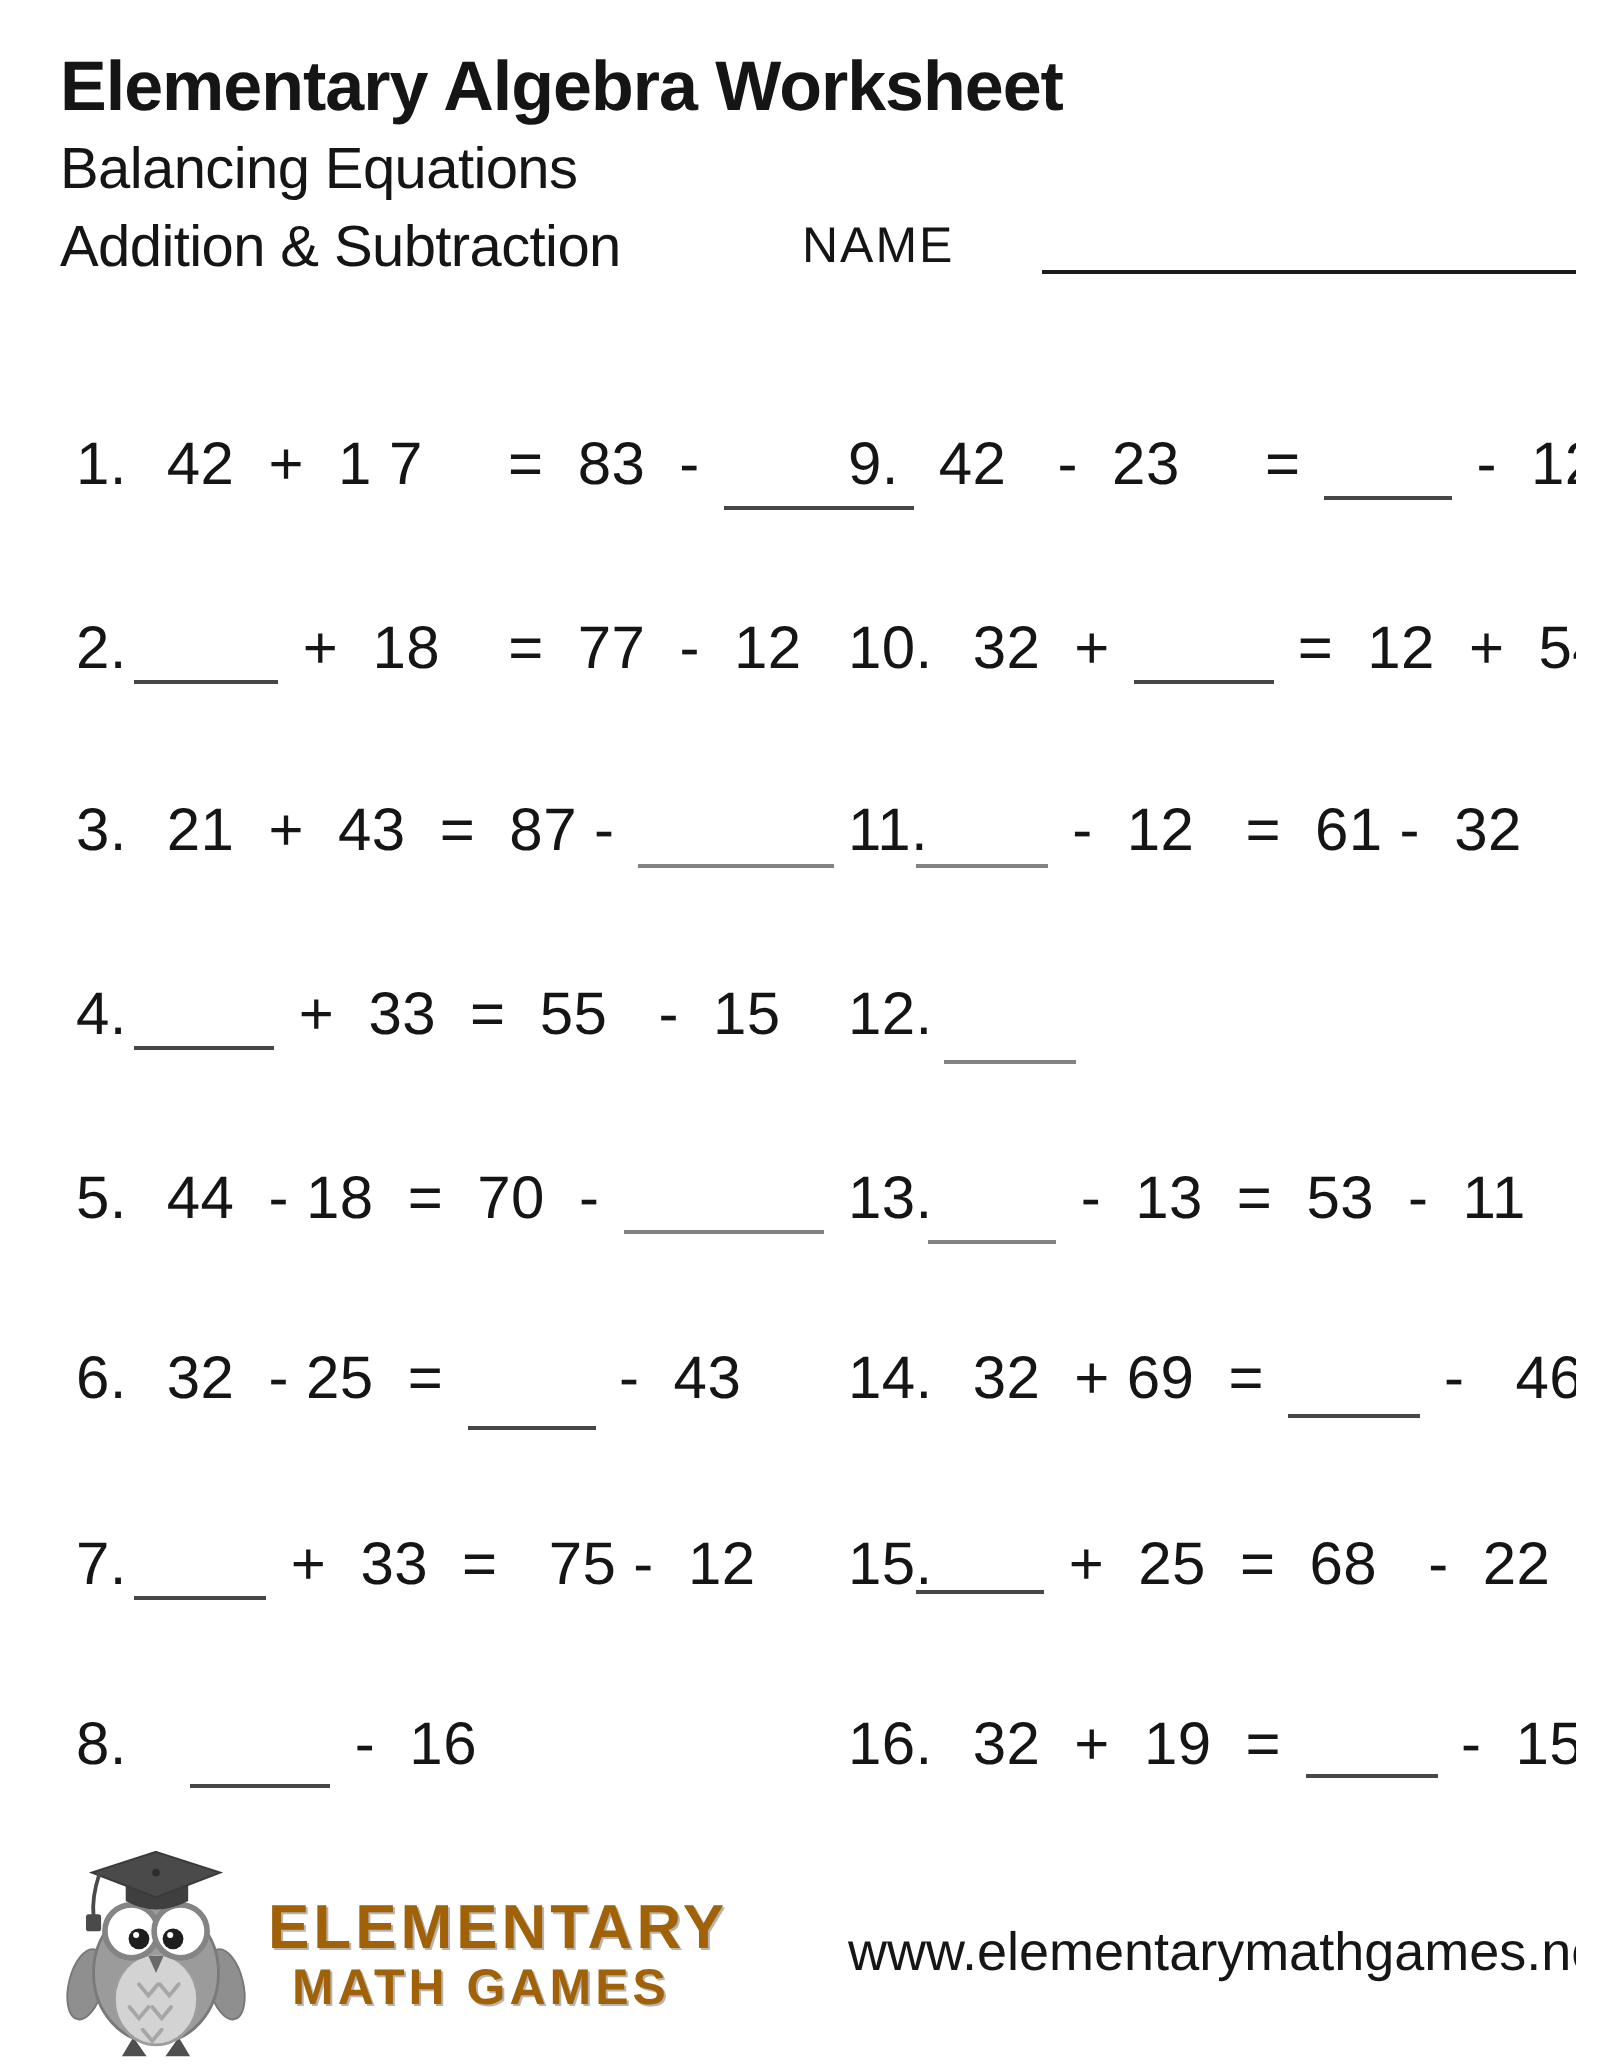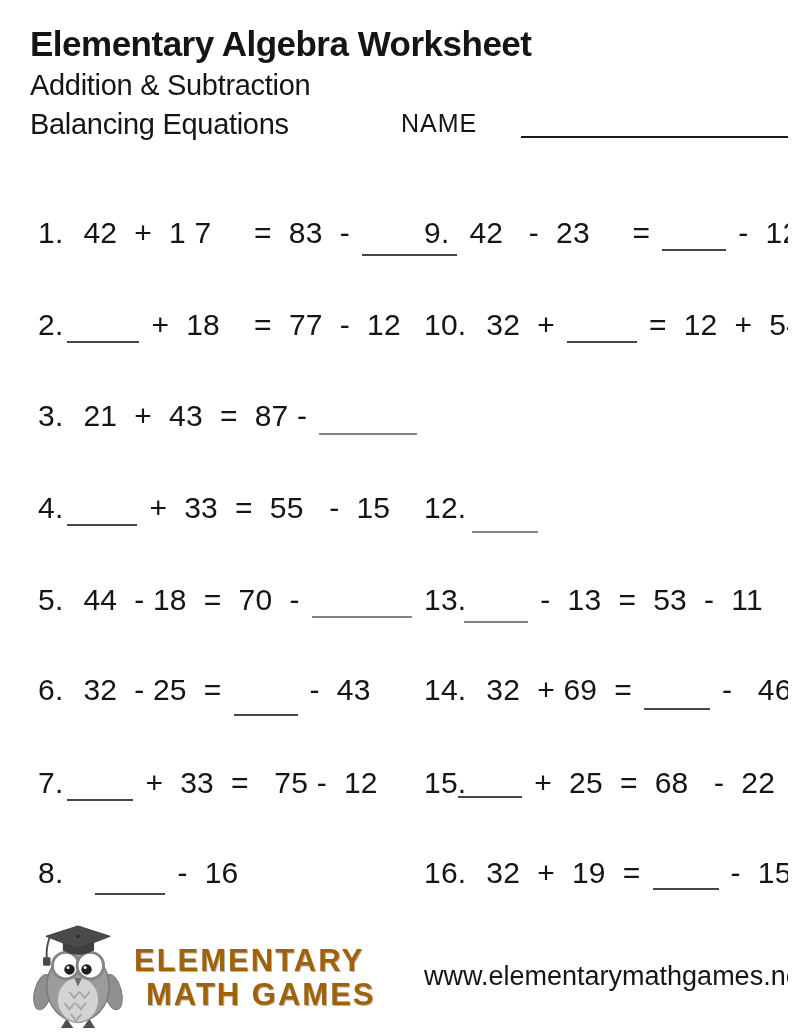--- a/index.html
+++ b/index.html
@@ -28,50 +28,51 @@
               font-size:30px; white-space:pre; letter-spacing:0.2px; }
   .pnum { flex:none; }
   .eq   { flex:none; }
   .blank{ flex:none; display:inline-block; height:2px; position:relative; margin:0 12px; }
 
   
   .logo { position:absolute; left:30px; top:924px; display:flex; align-items:center; }
   .logo-text { margin-left:8px; font-family:Liberation Sans, sans-serif; font-weight:bold;
                color:#a16207; text-shadow:1px 1px 0 #b5b5b5; line-height:1.0; }
   .logo-line1 { font-size:31px; letter-spacing:2px; }
-  .logo-line2 { font-size:31px; letter-spacing:2px; margin-left:12px; margin-top:3px; }
+  .logo-line2 { font-size:25px; letter-spacing:2px; margin-left:12px; margin-top:3px; }
   .footer-url { position:absolute; left:424px; top:961px; font-size:27px; color:#161616; }
 </style>
 </head>
 <body>
 
 <div class="page">
 
   <div class="header">
     <div class="title">Elementary Algebra Worksheet</div>
+    <div class="subtitle">Balancing Equations</div>
     <div class="subtitle">Addition &amp; Subtraction</div>
-    <div class="subtitle">Balancing Equations</div>
   </div>
 
   <div class="name-block">
     <span class="name-label">NAME</span>
     <span class="name-line"></span>
   </div>
 
   <div class="problems">
       <div class="problem" style="left: 38px; top: 216px;"><span class="pnum" style="margin-right: 20px;">1.</span><span class="eq">42  +  1 7     =  83  -</span><span class="blank" style="width: 95px; top: 13px; background: rgb(71, 71, 71);"></span></div>
       <div class="problem" style="left: 38px; top: 308px;"><span class="pnum" style="margin-right: 6px;">2.</span><span class="blank" style="width: 72px; top: 8px; background: rgb(71, 71, 71); margin-left: -2px;"></span><span class="eq">+  18    =  77  -  12</span></div>
       <div class="problem" style="left: 38px; top: 399px;"><span class="pnum" style="margin-right: 20px;">3.</span><span class="eq">21  +  43  =  87 -</span><span class="blank" style="width: 98px; top: 9px; background: rgb(130, 130, 130);"></span></div>
       <div class="problem" style="left: 38px; top: 491px;"><span class="pnum" style="margin-right: 6px;">4.</span><span class="blank" style="width: 70px; top: 8px; background: rgb(71, 71, 71); margin-left: -2px;"></span><span class="eq">+  33  =  55   -  15</span></div>
       <div class="problem" style="left: 38px; top: 583px;"><span class="pnum" style="margin-right: 20px;">5.</span><span class="eq">44  - 18  =  70  -</span><span class="blank" style="width: 100px; top: 8px; background: rgb(130, 130, 130);"></span></div>
       <div class="problem" style="left: 38px; top: 673px;"><span class="pnum" style="margin-right: 20px;">6.</span><span class="eq">32  - 25  =</span><span class="blank" style="width: 64px; top: 16px; background: rgb(71, 71, 71);"></span><span class="eq">-  43</span></div>
       <div class="problem" style="left: 38px; top: 766px;"><span class="pnum" style="margin-right: 6px;">7.</span><span class="blank" style="width: 66px; top: 8px; background: rgb(71, 71, 71); margin-left: -2px;"></span><span class="eq">+  33  =   75 -  12</span></div>
       <div class="problem" style="left: 38px; top: 856px;"><span class="pnum" style="margin-right: 20px;">8.</span><span class="blank" style="width: 70px; top: 12px; background: rgb(71, 71, 71);"></span><span class="eq">-  16</span></div>
       <div class="problem" style="left: 424px; top: 216px;"><span class="pnum" style="margin-right: 20px;">9.</span><span class="eq">42   -  23     =</span><span class="blank" style="width: 64px; top: 8px; background: rgb(71, 71, 71);"></span><span class="eq">-  12</span></div>
       <div class="problem" style="left: 424px; top: 308px;"><span class="pnum" style="margin-right: 20px;">10.</span><span class="eq">32  +</span><span class="blank" style="width: 70px; top: 8px; background: rgb(71, 71, 71);"></span><span class="eq">=  12  +  54</span></div>
+      <div class="problem" style="left: 424px; top: 399px;"><span class="pnum" style="margin-right: 6px;">11.</span><span class="blank" style="width: 66px; top: 9px; background: rgb(130, 130, 130); margin-left: -12px;"></span><span class="eq">-  12   =  61 -  32</span></div>
       <div class="problem" style="left: 424px; top: 491px;"><span class="pnum" style="margin-right: 18px;">12.</span><span class="blank" style="width: 66px; top: 15px; background: rgb(130, 130, 130); margin-left: -12px;"></span></div>
       <div class="problem" style="left: 424px; top: 583px;"><span class="pnum" style="margin-right: 6px;">13.</span><span class="blank" style="width: 64px; top: 13px; background: rgb(130, 130, 130); margin-left: -8px;"></span><span class="eq">-  13  =  53  -  11</span></div>
       <div class="problem" style="left: 424px; top: 673px;"><span class="pnum" style="margin-right: 20px;">14.</span><span class="eq">32  + 69  =</span><span class="blank" style="width: 66px; top: 10px; background: rgb(71, 71, 71);"></span><span class="eq">-   46</span></div>
       <div class="problem" style="left: 424px; top: 766px;"><span class="pnum" style="margin-right: 6px;">15.</span><span class="blank" style="width: 64px; top: 5px; background: rgb(71, 71, 71); margin-left: -14px;"></span><span class="eq">+  25  =  68   -  22</span></div>
       <div class="problem" style="left: 424px; top: 856px;"><span class="pnum" style="margin-right: 20px;">16.</span><span class="eq">32  +  19  =</span><span class="blank" style="width: 66px; top: 7px; background: rgb(71, 71, 71);"></span><span class="eq">-  15</span></div>
     </div>
 
   <div class="logo">
     <svg viewBox="0 0 100 112" width="96" height="106" aria-hidden="true">
 

